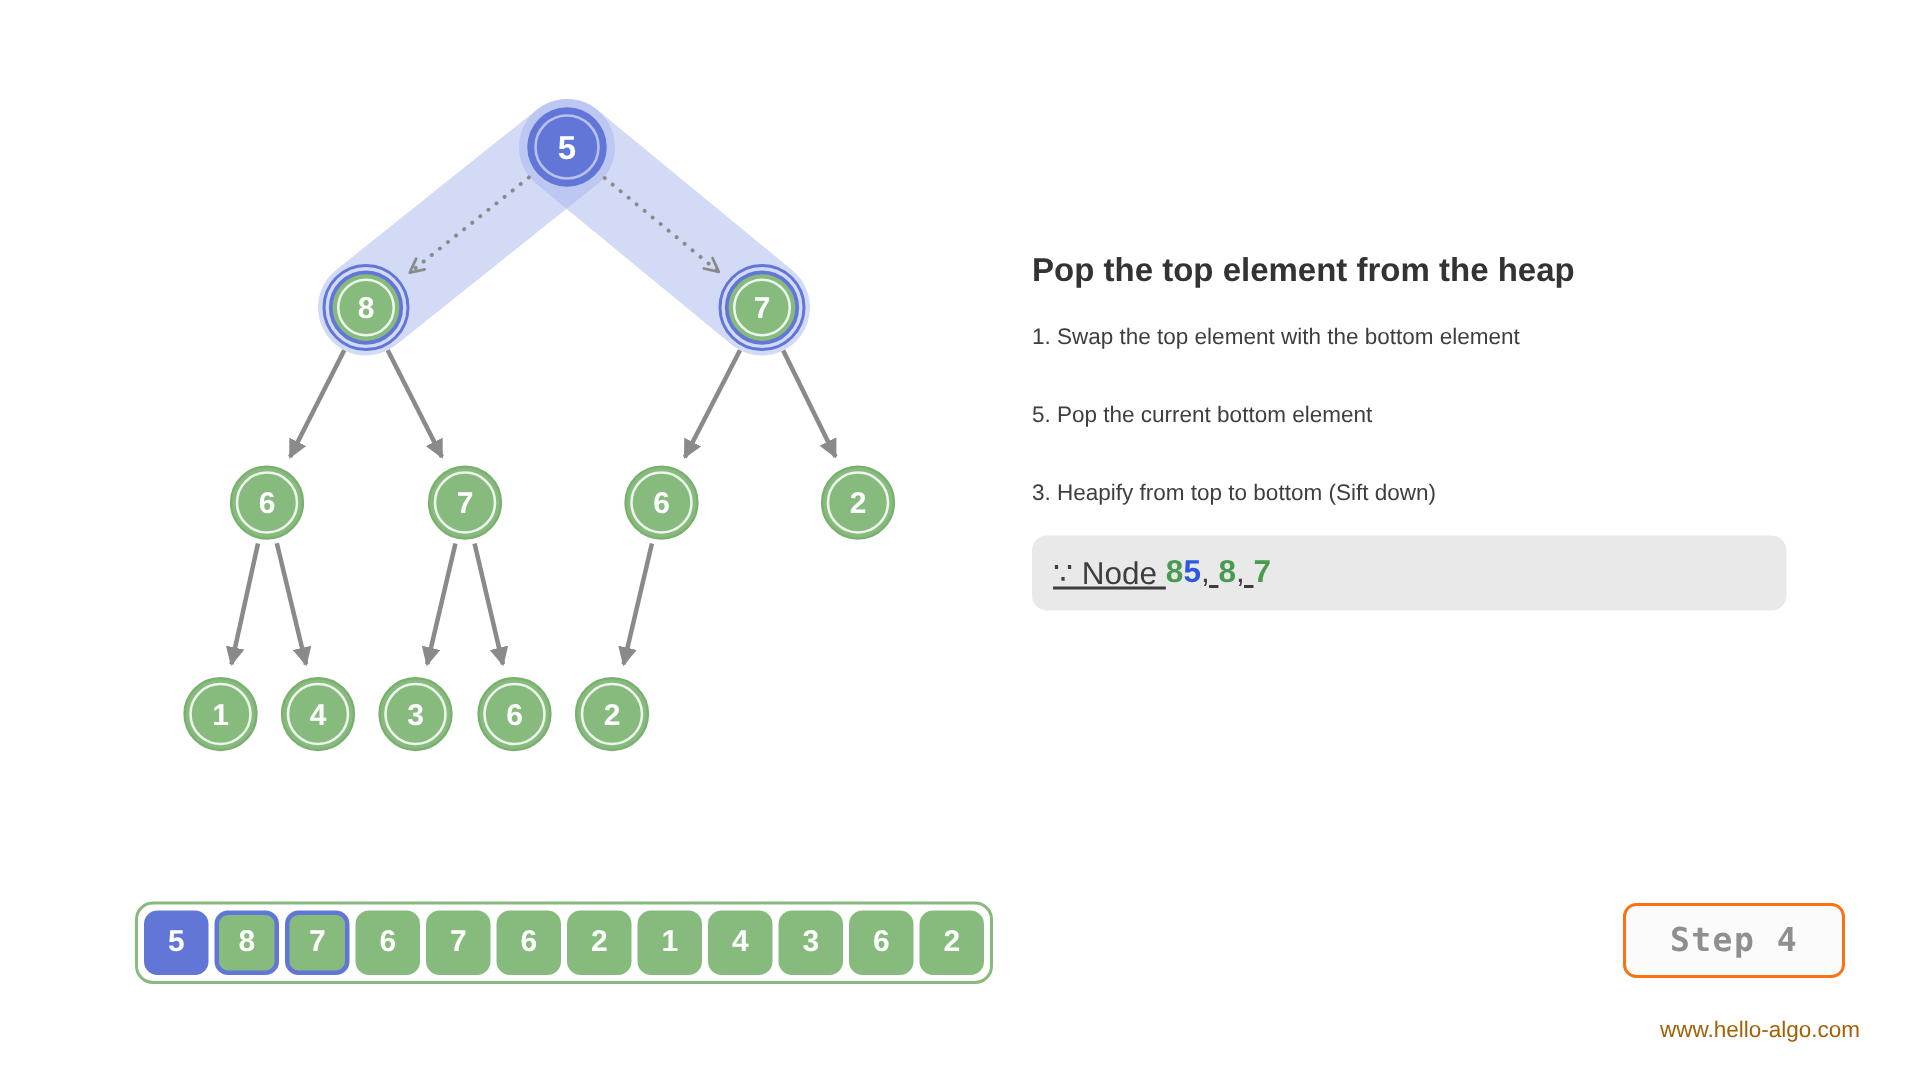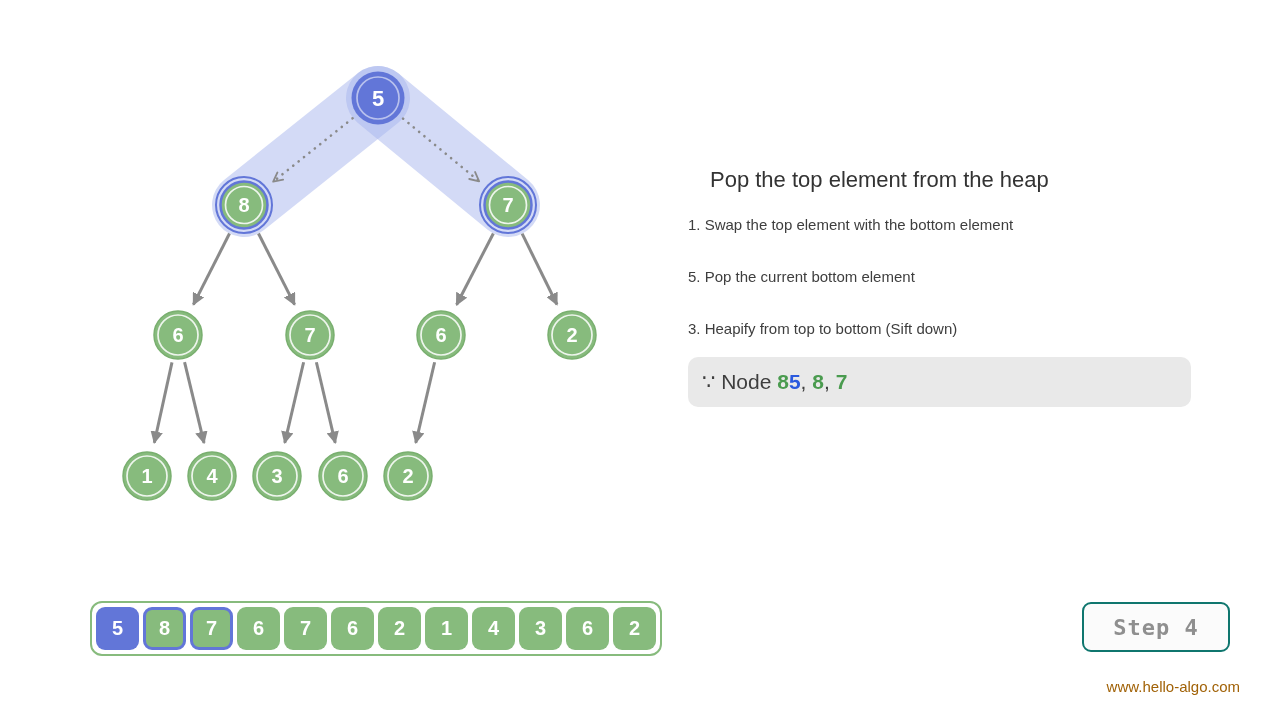--- a/index.html
+++ b/index.html
@@ -1,34 +1,34 @@
 <!DOCTYPE html>
 <html><head>
 <meta charset="utf-8">
 <style>
   html,body{margin:0;padding:0;background:#ffffff;}
   .stage{position:relative;width:1280px;height:720px;background:#ffffff;overflow:hidden;
          font-family:"Liberation Sans",sans-serif;}
   #tree-svg{position:absolute;left:0;top:0;}
-  .panel-title{position:absolute;left:688px;top:167px;font-size:22px;font-weight:400;color:#333333;margin-left:22px;}
+  .panel-title{position:absolute;left:688px;top:167px;font-size:22px;font-weight:700;color:#333333;}
   .item{position:absolute;left:688px;font-size:15px;color:#3e3e3e;}
   .item1{top:216px}.item2{top:268px}.item3{top:320px}
   .note{position:absolute;left:688px;top:357px;width:503px;height:50px;background:#E9E9E9;
         border-radius:10px;display:flex;align-items:center;padding-left:14px;box-sizing:border-box;
         font-size:21px;color:#3e3e3e;white-space:pre;}
   .note .green{color:#4A9B4F;font-weight:700;}
   .note .blue{color:#2B5ADE;font-weight:700;}
-  .note .plain{color:#3e3e3e;}
+  .note .plain{color:#3e3e3e;text-decoration:underline;}
   .array{position:absolute;left:90px;top:601px;display:flex;gap:4px;padding:4px;
          border:2px solid #87BB7D;border-radius:12px;background:#ffffff;}
   .cell{width:43px;height:43px;border-radius:9px;background:#87BB7D;color:#ffffff;font-weight:700;
         font-size:20px;display:flex;align-items:center;justify-content:center;box-sizing:border-box;}
   .cell.blue{background:#6276D8;}
   .cell.green-ring{border:3px solid #6276D8;}
-  .step{position:absolute;left:1082px;top:602px;width:148px;height:50px;border:2px solid #0f766e;
+  .step{position:absolute;left:1082px;top:602px;width:148px;height:50px;border:2px solid #f97316;
         border-radius:9px;background:#FBFBFB;display:flex;align-items:center;justify-content:center;
         font-family:"DejaVu Sans Mono",monospace;font-weight:700;font-size:22px;color:#8F8F8F;
         box-sizing:border-box;letter-spacing:1px;}
   .watermark{position:absolute;right:40px;top:678px;font-family:Liberation Sans, sans-serif;
         font-size:15px;color:#a16207;}
   .node-label{font-family:"Liberation Sans",sans-serif;font-weight:700;fill:#ffffff;
         text-anchor:middle;}
 </style>
 </head>
 <body>

